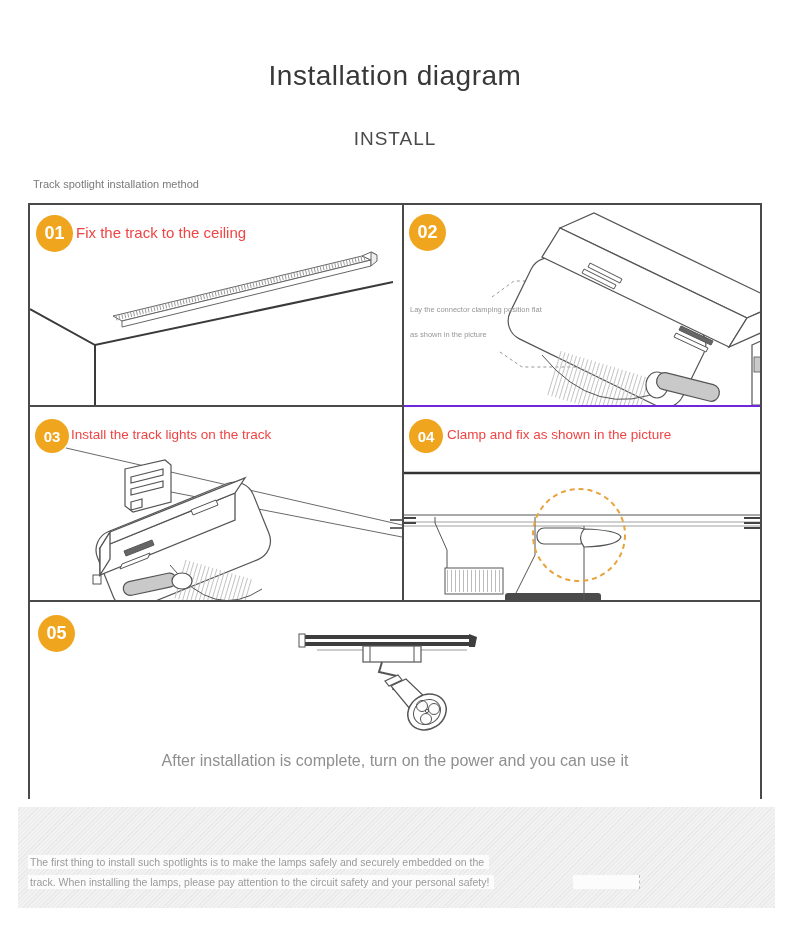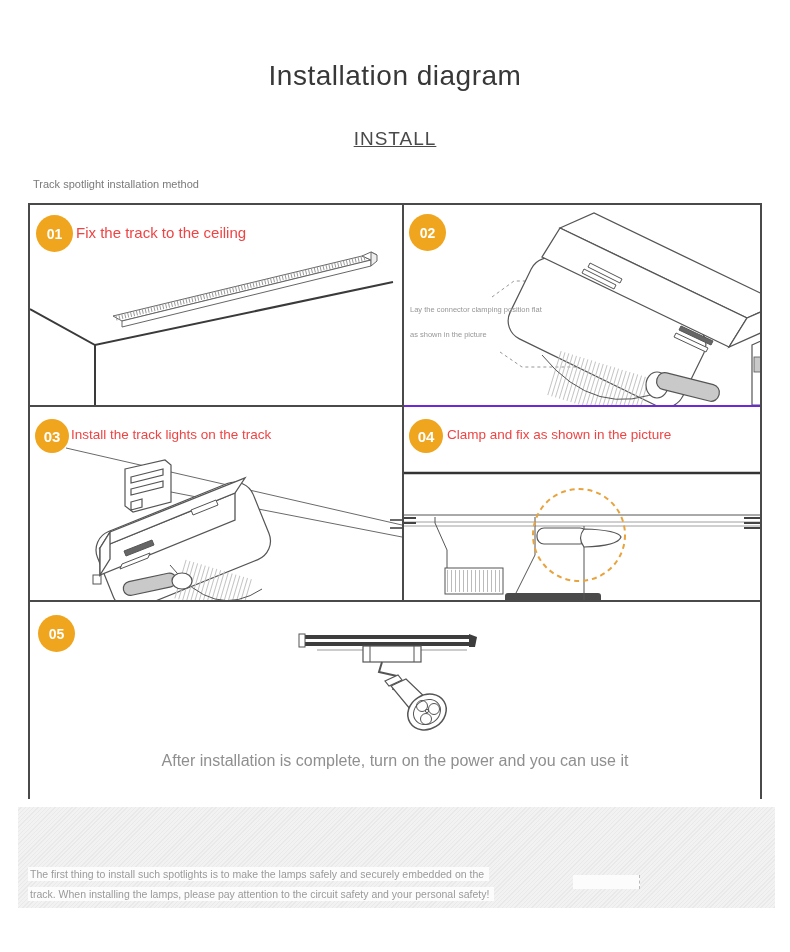--- a/index.html
+++ b/index.html
@@ -1,48 +1,48 @@
 <!DOCTYPE html>
 <html><head>
 <meta charset="utf-8">
 <style>
   html,body{margin:0;padding:0;background:#fff;}
   .canvas{position:relative;width:790px;height:952px;background:#ffffff;overflow:hidden;
           font-family:"Liberation Sans", sans-serif;}
   .page-title{position:absolute;left:0;right:0;top:60px;text-align:center;
               font-size:28px;color:#383838;letter-spacing:.5px;}
   .page-subtitle{position:absolute;left:0;right:0;top:128px;text-align:center;
-                 font-size:19px;color:#4a4a4a;letter-spacing:1px;text-decoration:underline;}
+                 font-size:19px;color:#4a4a4a;letter-spacing:1px;}
   .section-label{position:absolute;left:33px;top:178px;font-size:11px;color:#7a7a7a;}
   .grid{position:absolute;left:28px;top:203px;width:730px;height:592px;
         border:2px solid #4a4a4a;background:#fff;}
   .panel{position:absolute;overflow:hidden;background:#fff;}
   .p1{left:0;top:0;width:372px;height:200px;border-right:2px solid #4a4a4a;border-bottom:2px solid #4a4a4a;}
   .p2{left:374px;top:0;width:356px;height:200px;border-bottom:2px solid #6d28d9;}
   .p3{left:0;top:202px;width:372px;height:193px;border-right:2px solid #4a4a4a;border-bottom:2px solid #4a4a4a;}
   .p4{left:374px;top:202px;width:356px;height:193px;border-bottom:2px solid #4a4a4a;}
   .p5{left:0;top:397px;width:730px;height:230px;}
   .badge{position:absolute;width:37px;height:37px;border-radius:50%;background:#F0A51E;
-         color:#fff;font-weight:bold;font-size:14px;display:flex;align-items:center;
+         color:#fff;font-weight:bold;font-size:18px;display:flex;align-items:center;
          justify-content:center;z-index:3;}
   .badge.small{width:34px;height:34px;font-size:15px;}
   .step-label{position:absolute;color:#ef4444;z-index:3;white-space:nowrap;}
   .lbl1{left:46px;top:19px;font-size:15px;}
   .lbl3{left:41px;top:20px;font-size:13.5px;}
   .lbl4{left:43px;top:20px;font-size:13.5px;}
   .mini-caption{position:absolute;font-size:7.5px;color:#979797;z-index:3;white-space:nowrap;}
   .p5-caption{position:absolute;left:0;right:0;top:150px;text-align:center;
               font-size:16px;color:#8f8f8f;z-index:3;}
   .fig{position:absolute;left:0;top:0;}
   .tips{position:absolute;left:18px;top:807px;width:757px;height:101px;
         background:repeating-linear-gradient(135deg,#f2f2f2 0px,#f2f2f2 2px,#e9e9e9 2px,#e9e9e9 3px);}
   .tips-heading{position:absolute;left:14px;top:14px;font-size:18px;color:#555;
                 background:#fcfcfc;padding:1px 8px 2px 3px;}
   .tips-line{position:absolute;font-size:10.5px;color:#9a9a9a;background:#fcfcfc;
-             padding:1px 5px 1px 2px;white-space:nowrap;margin-top:12px;}
+             padding:1px 5px 1px 2px;white-space:nowrap;}
   .tips-l1{left:10px;top:48px;}
   .tips-l2{left:10px;top:68px;}
   .tips-patch{position:absolute;left:555px;top:68px;width:66px;height:14px;background:#fcfcfc;
               border-right:1px dashed #bbb;}
 </style>
 </head>
 <body>
 
 <div class="canvas">
 

